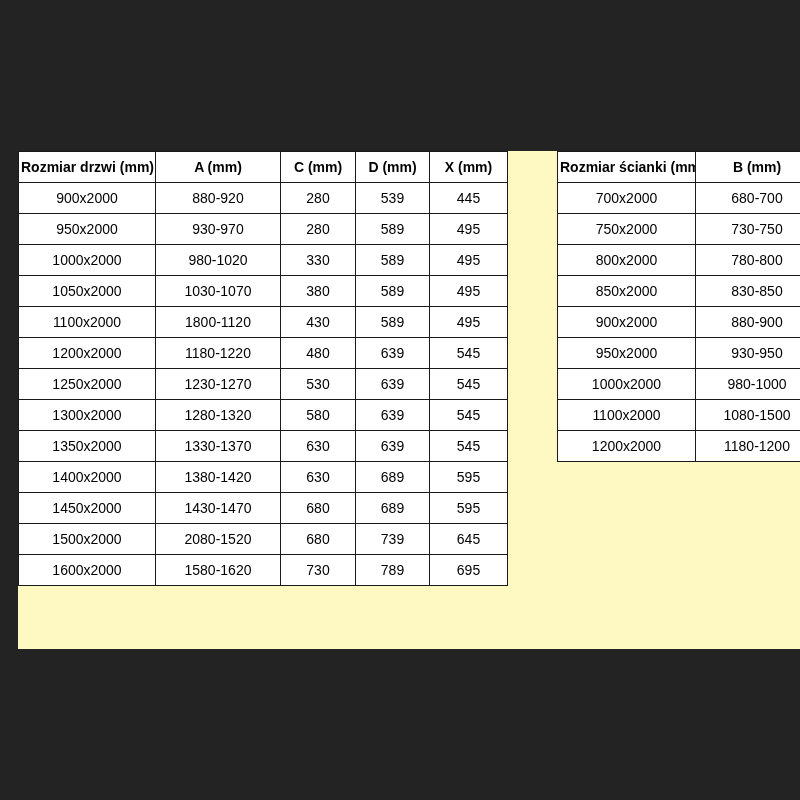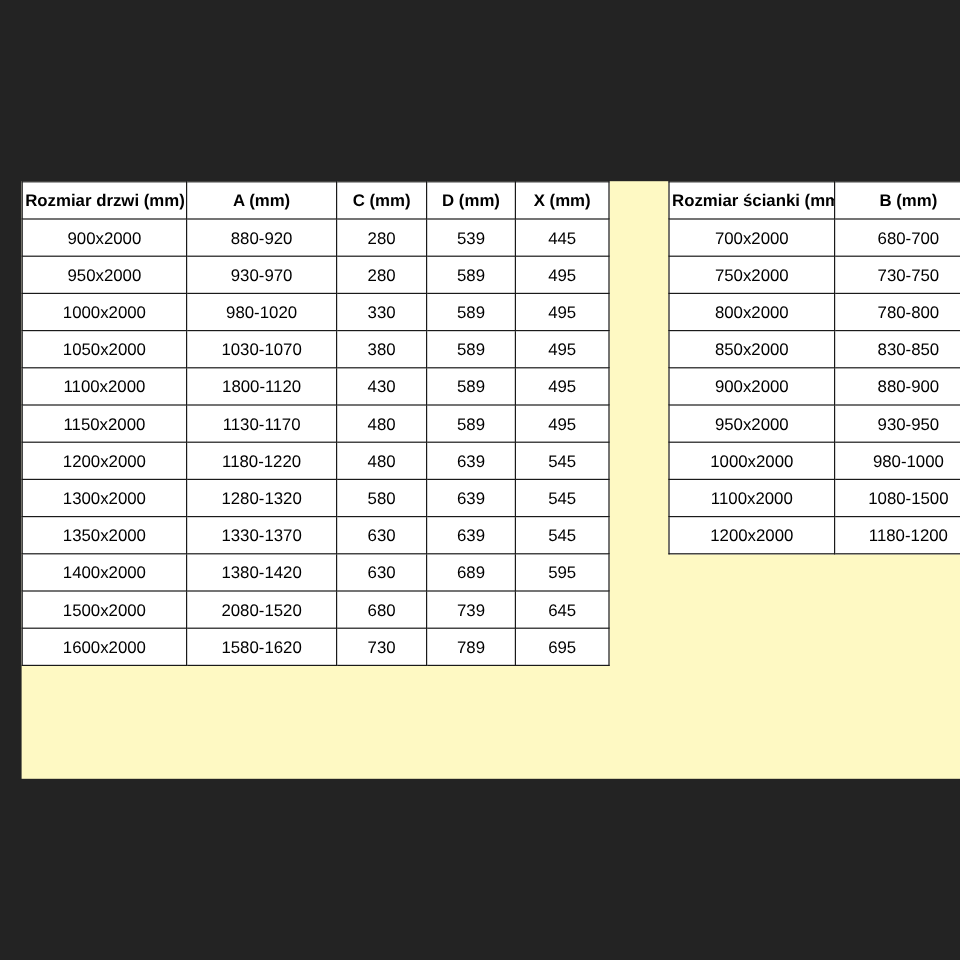--- a/index.html
+++ b/index.html
@@ -105,51 +105,58 @@
           <td>495</td>
         </tr>
         <tr>
           <td>1100x2000</td>
           <td>1800-1120</td>
           <td>430</td>
           <td>589</td>
           <td>495</td>
         </tr>
         <tr>
-          <td>1150x2000</td>
-          <td>1130-1170</td>
-          <td>480</td>
-          <td>589</td>
-          <td>495</td>
-        </tr>
-        <tr>
           <td>1200x2000</td>
           <td>1180-1220</td>
           <td>480</td>
           <td>639</td>
           <td>545</td>
         </tr>
         <tr>
+          <td>1250x2000</td>
+          <td>1230-1270</td>
+          <td>530</td>
+          <td>639</td>
+          <td>545</td>
+        </tr>
+        <tr>
           <td>1300x2000</td>
           <td>1280-1320</td>
           <td>580</td>
           <td>639</td>
           <td>545</td>
         </tr>
         <tr>
           <td>1350x2000</td>
           <td>1330-1370</td>
           <td>630</td>
           <td>639</td>
           <td>545</td>
         </tr>
         <tr>
           <td>1400x2000</td>
           <td>1380-1420</td>
           <td>630</td>
+          <td>689</td>
+          <td>595</td>
+        </tr>
+        <tr>
+          <td>1450x2000</td>
+          <td>1430-1470</td>
+          <td>680</td>
           <td>689</td>
           <td>595</td>
         </tr>
         <tr>
           <td>1500x2000</td>
           <td>2080-1520</td>
           <td>680</td>
           <td>739</td>
           <td>645</td>
         </tr>

